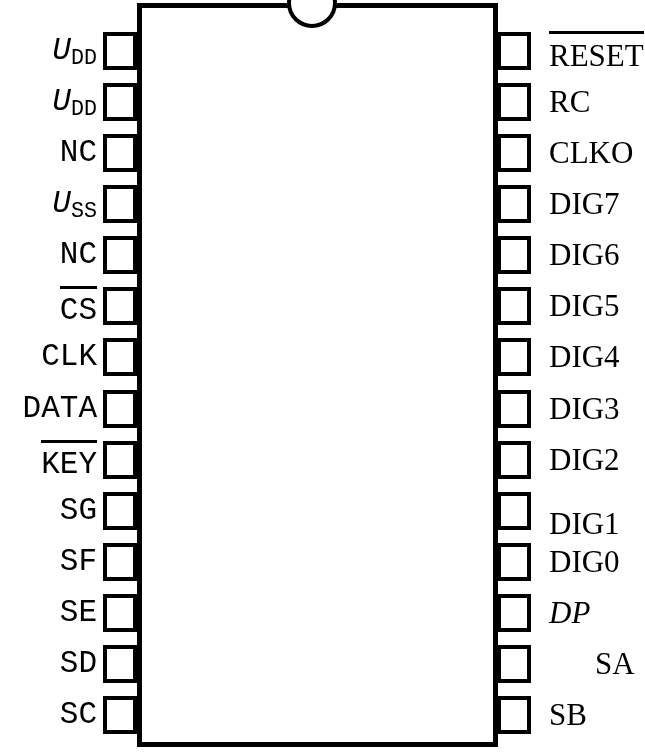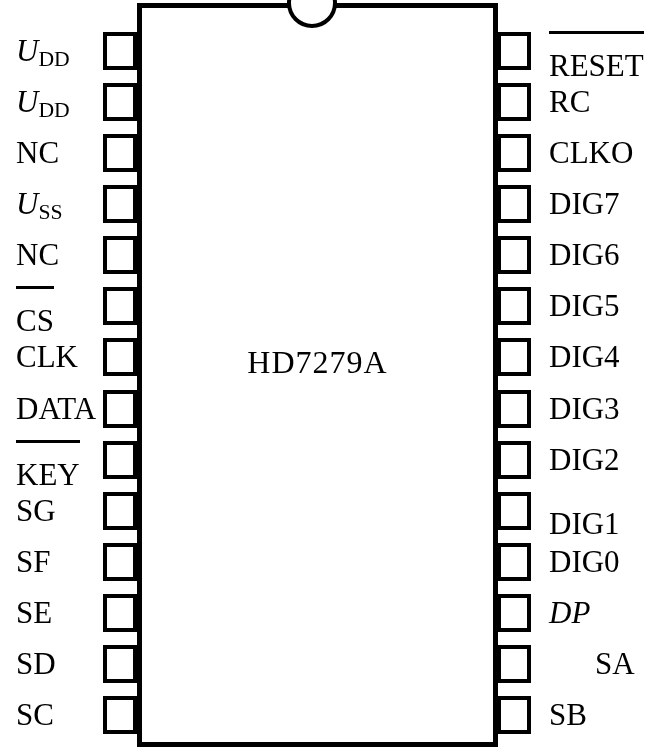--- a/index.html
+++ b/index.html
@@ -59,47 +59,46 @@
   .pin-box.left  { left: 103px; }
   .pin-box.right { left: 497px; }
 
   .pin-label {
     position: absolute;
     height: 40px;
     line-height: 40px;
     font-size: 31px;
     white-space: nowrap;
   }
-  .pin-label.left  { left: 16px;     width: 97px; text-align: left; }
+  .pin-label.left  { left: 0;     width: 97px; text-align: right; font-family: Liberation Mono, monospace; }
   .pin-label.right { left: 549px; width: 96px; text-align: left; }
 
   .pin-label .var { font-style: italic; }
 
   .pin-label sub {
     font-size: 70%;
     vertical-align: baseline;
     position: relative;
     top: 0.22em;
     line-height: 0;
   }
 
   .overline {
     display: inline-block;
     border-top: 3px solid var(--ink);
-    padding-top: 16px;
+    padding-top: 6px;
     line-height: 1.02;
   }
 </style>
 </head>
 <body>
 
 <div class="diagram">
   <div class="chip-body"></div>
   <div class="notch"></div>
-  <div class="chip-name">HD7279A</div>
   <div id="pin-layer">
       <div class="pin-box left" style="top: 32px;"></div>
       <div class="pin-label left" style="top: 31px;"><span><span class="var">U</span><sub>DD</sub></span></div>
       <div class="pin-box left" style="top: 83px;"></div>
       <div class="pin-label left" style="top: 82px;"><span><span class="var">U</span><sub>DD</sub></span></div>
       <div class="pin-box left" style="top: 134px;"></div>
       <div class="pin-label left" style="top: 133px;"><span><span>NC</span></span></div>
       <div class="pin-box left" style="top: 185px;"></div>
       <div class="pin-label left" style="top: 184px;"><span><span class="var">U</span><sub>SS</sub></span></div>
       <div class="pin-box left" style="top: 236px;"></div>

